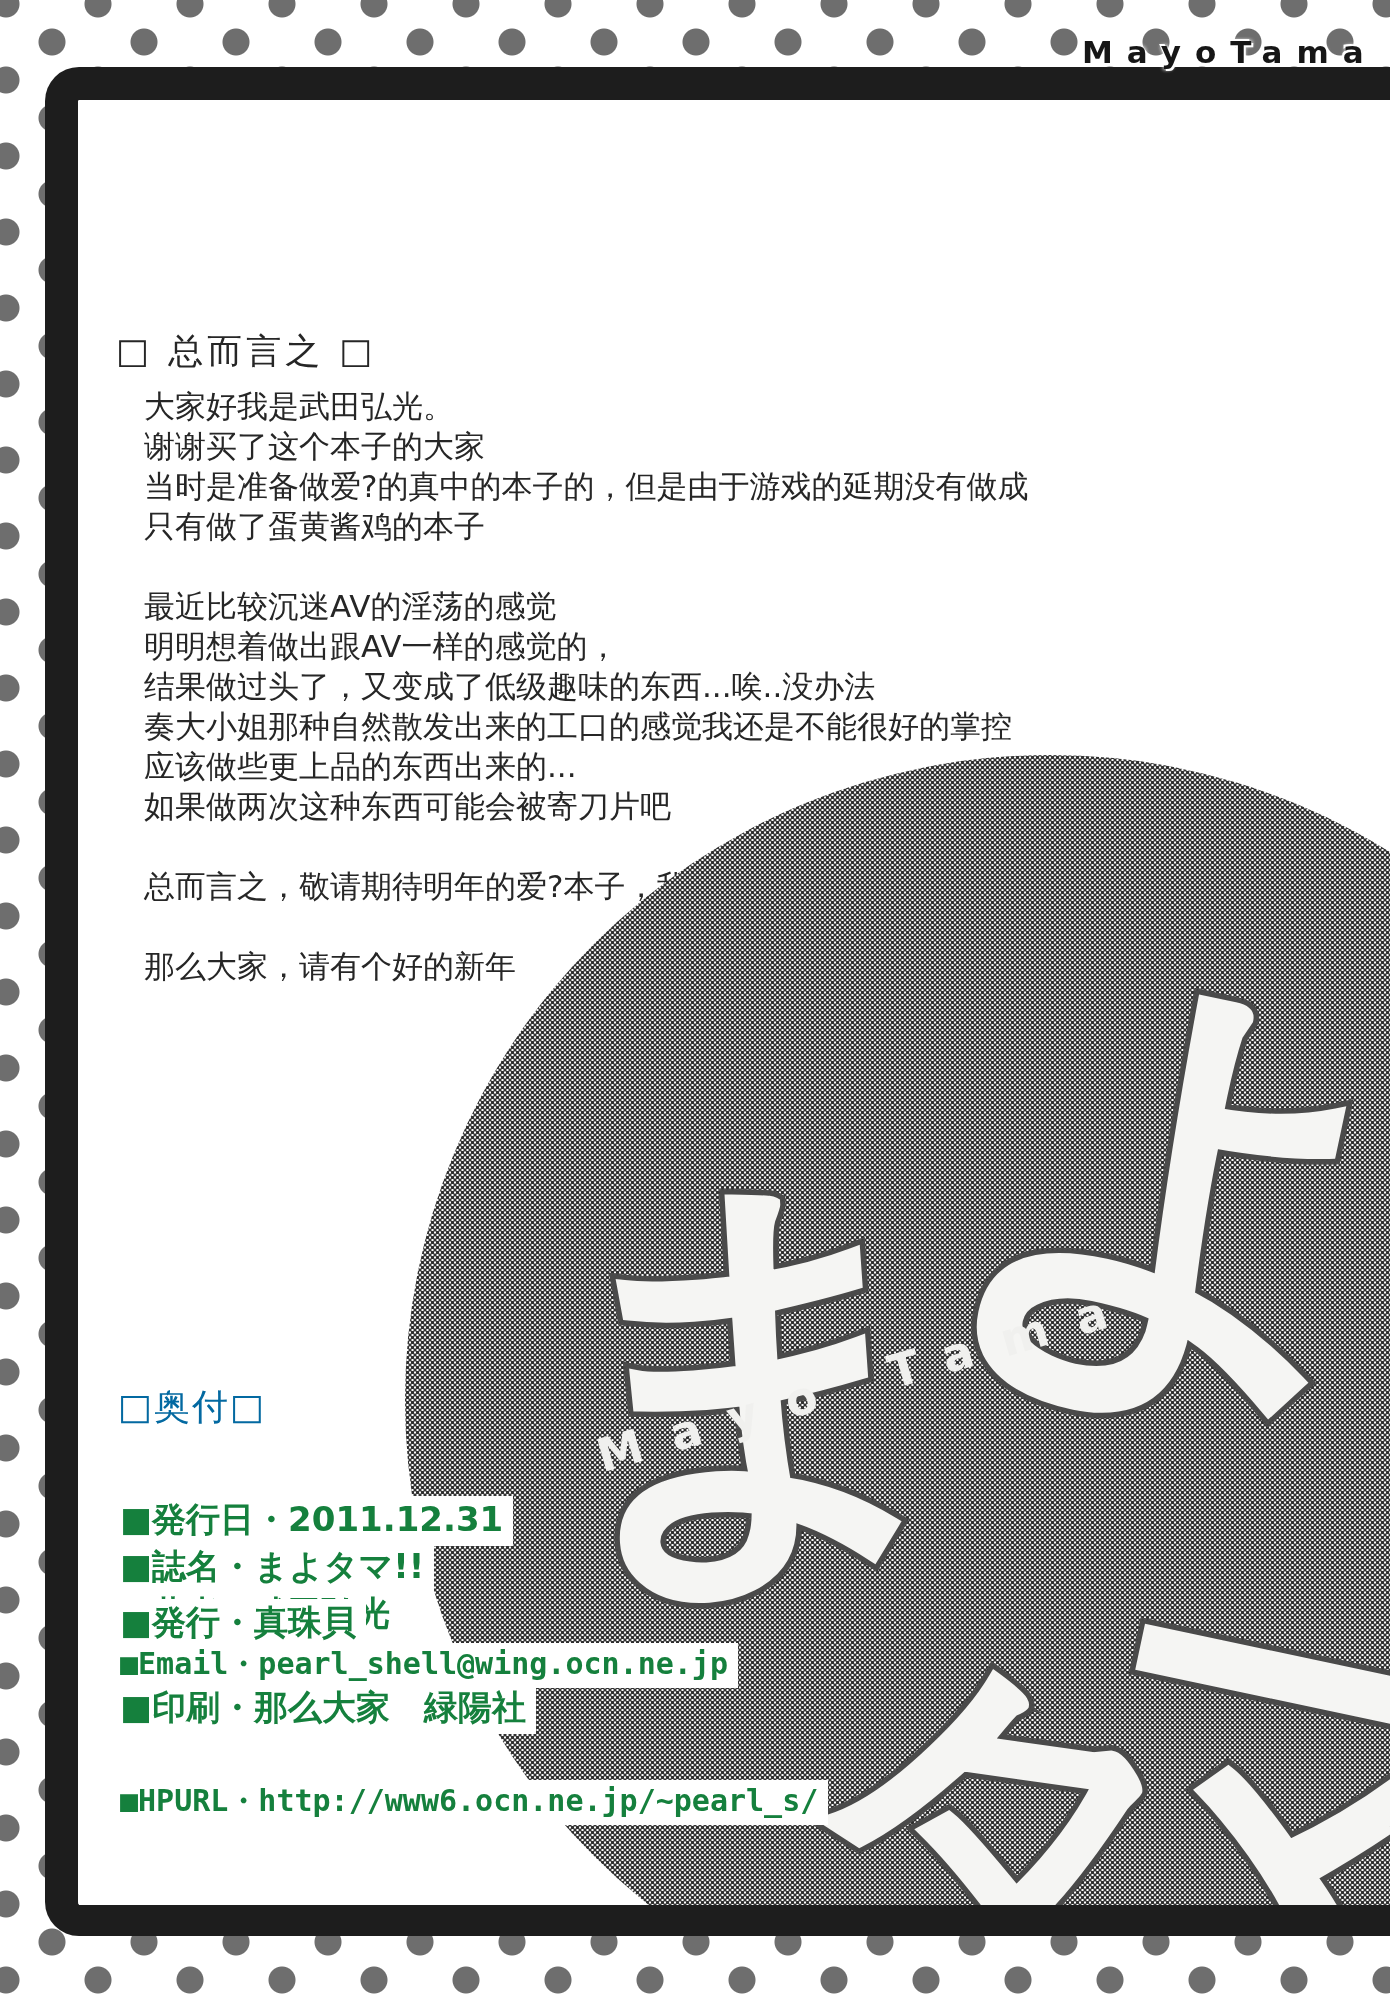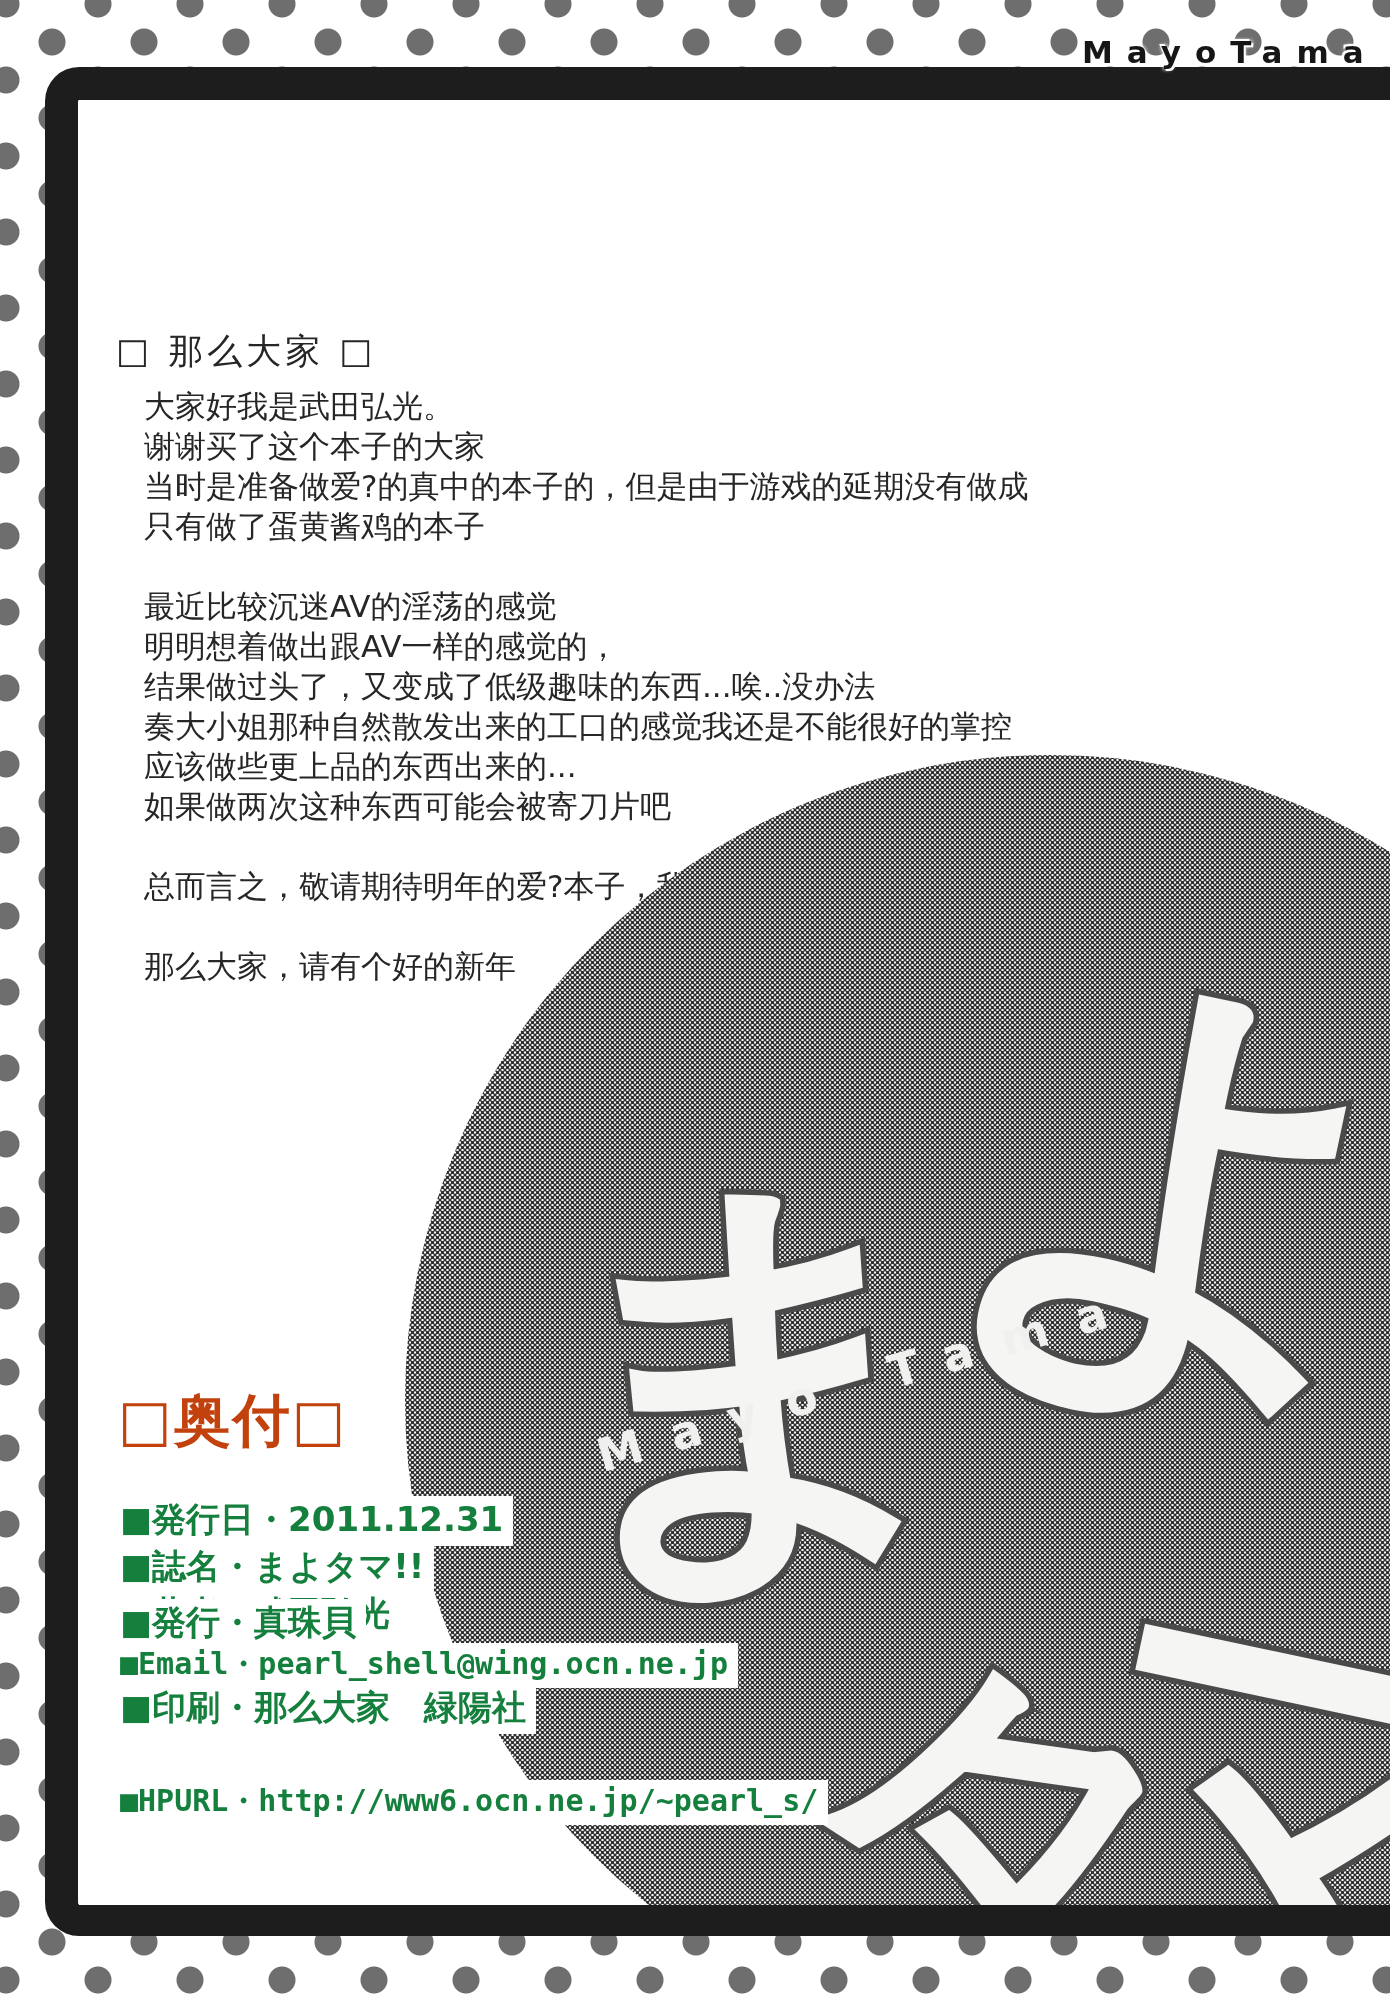--- a/index.html
+++ b/index.html
@@ -75,41 +75,41 @@
   .char-ta {left:700px;top:1540px;font-size:420px;transform:rotate(8deg);}
   .char-ma2{left:1010px;top:1460px;font-size:450px;transform:rotate(12deg);}
   .logo-latin{
     position:absolute;left:520px;top:1330px;z-index:3;
     font-size:46px;font-weight:bold;letter-spacing:30px;color:#f0f0ee;
     transform:rotate(-16deg);transform-origin:left center;white-space:nowrap;
   }
   
   .colophon-heading{
     position:absolute;left:40px;top:1283px;z-index:4;
-    font-size:57px;font-weight:700;color:#c2410c;letter-spacing:2px;
+    font-size:36px;font-weight:400;color:#0369a1;letter-spacing:2px;
   }
   .colophon-line{
     position:absolute;left:42px;z-index:4;white-space:nowrap;
     font-size:34px;font-weight:bold;color:#15803d;
   }
   .colophon-line .halo{
     background:#ffffff;display:inline-block;padding:1px 10px 3px 0;
   }
   .mono{font-family:"DejaVu Sans Mono",monospace;font-size:30px;}
   .cl-0{top:1396px;} .cl-1{top:1443px;} .cl-2{top:1490px;}
   .cl-3{top:1499px;} .cl-4{top:1584px;} .cl-5{top:1543px;} .cl-6{top:1680px;}
 </style>
 </head>
 <body>
 
 <div class="dots-bg"></div>
 
 <div class="page">
 
-  <div class="afterword-heading">□ 那么大家 □</div>
+  <div class="afterword-heading">□ 总而言之 □</div>
   <div class="afterword-body">大家好我是武田弘光。
 谢谢买了这个本子的大家
 当时是准备做爱?的真中的本子的，但是由于游戏的延期没有做成
 只有做了蛋黄酱鸡的本子
 
 最近比较沉迷AV的淫荡的感觉
 明明想着做出跟AV一样的感觉的，
 结果做过头了，又变成了低级趣味的东西...唉..没办法
 奏大小姐那种自然散发出来的工口的感觉我还是不能很好的掌控
 应该做些更上品的东西出来的...

